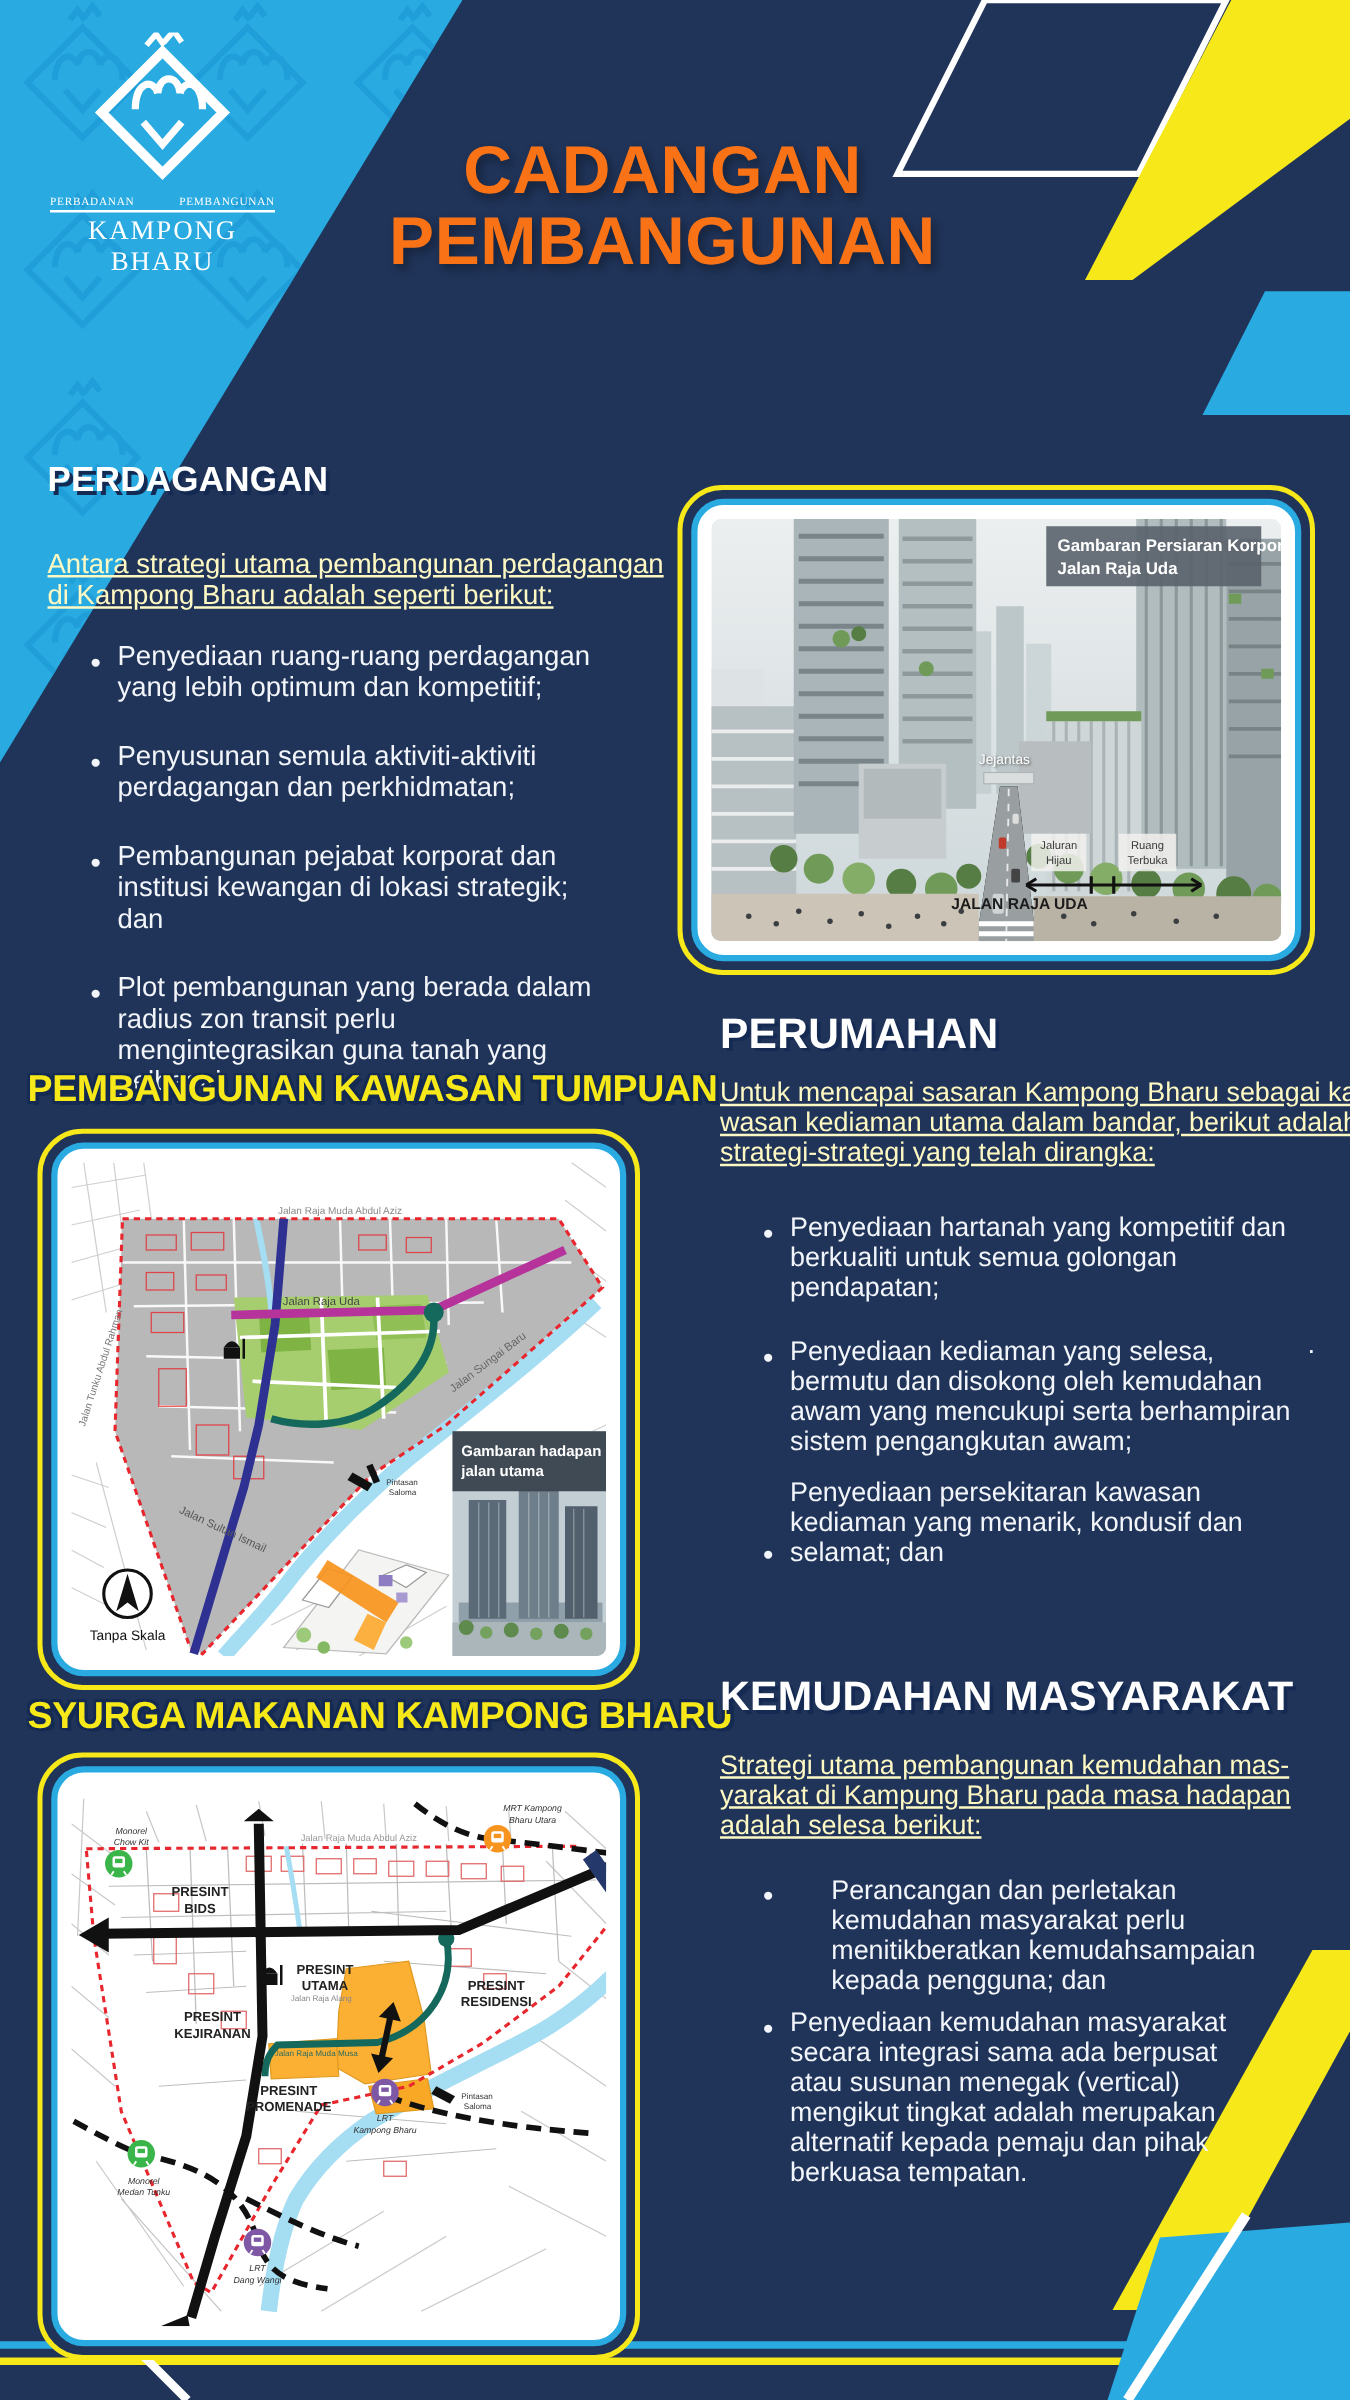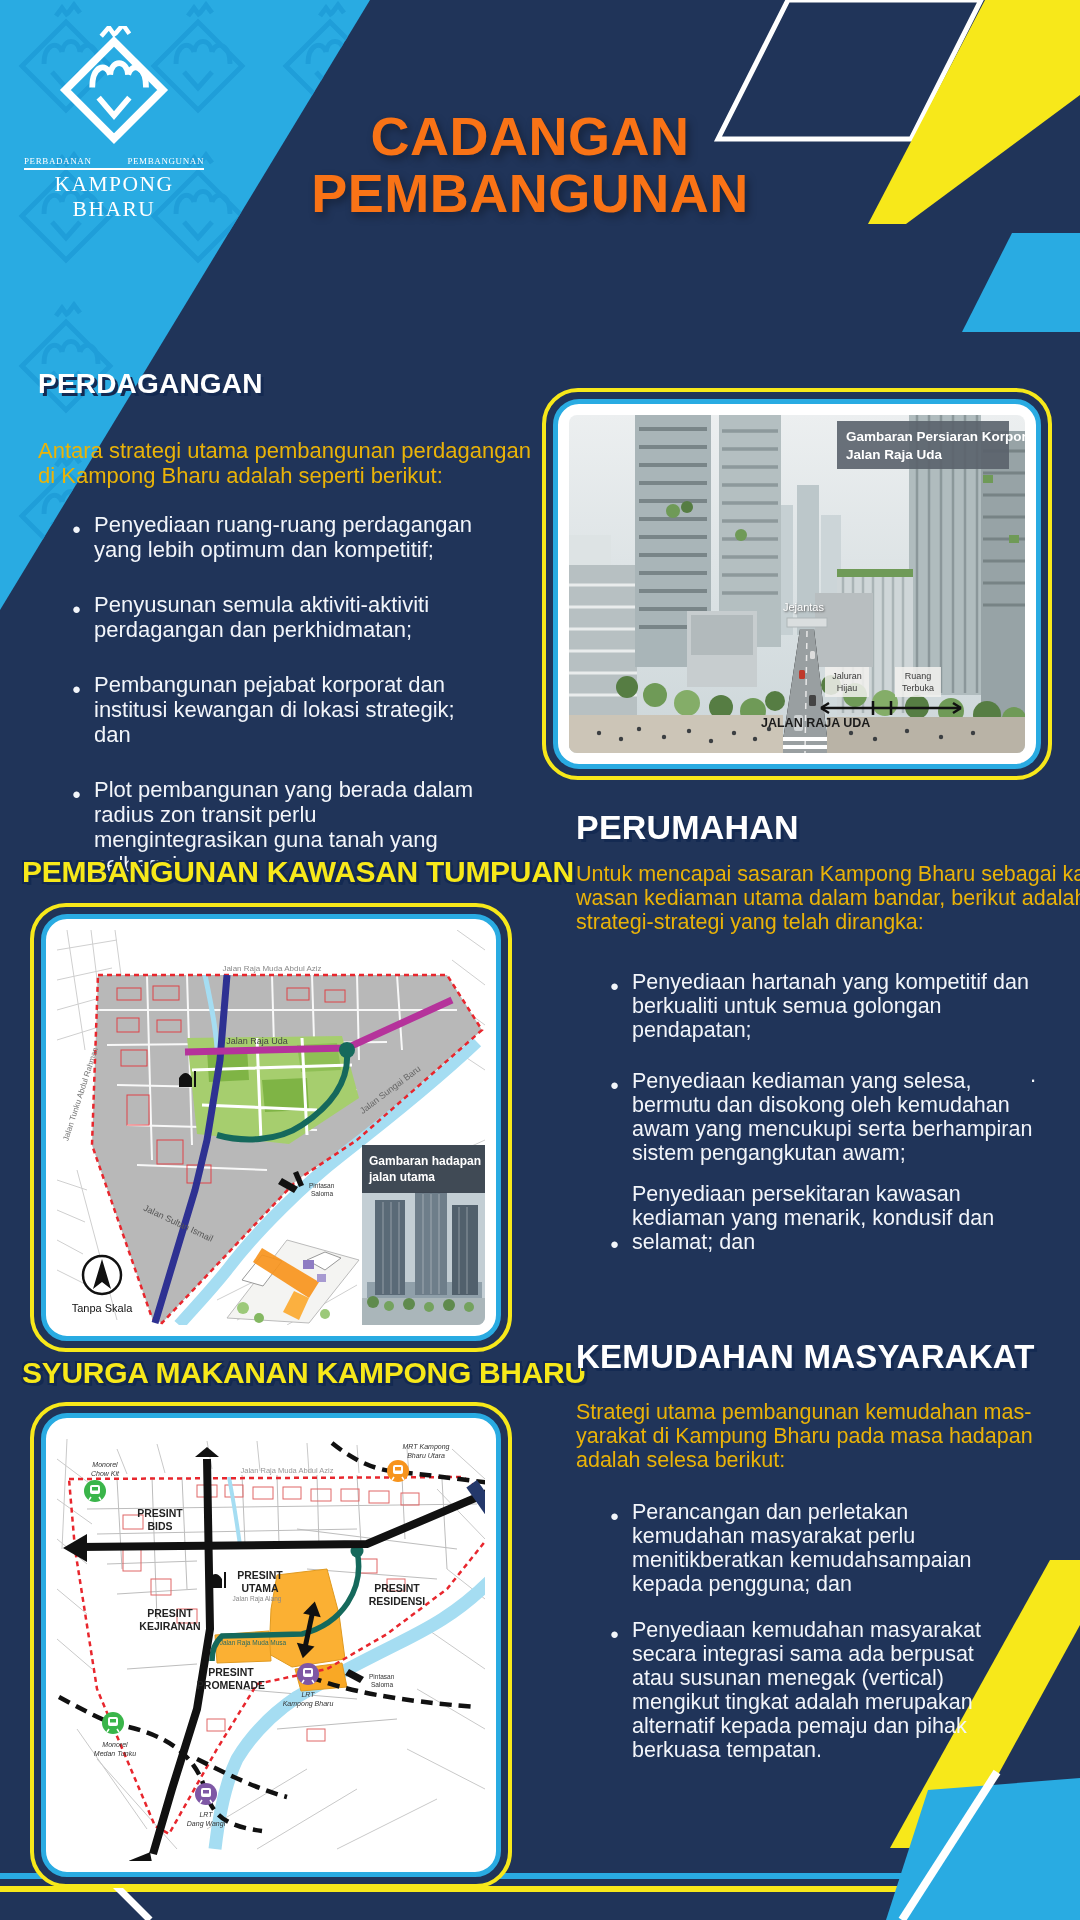--- a/index.html
+++ b/index.html
@@ -1,35 +1,35 @@
 <!DOCTYPE html>
 <html><head>
 <meta charset="utf-8">
 <style>
   html,body{margin:0;padding:0;background:#0e1a33;}
   .poster{position:relative;width:1080px;height:1920px;background:#203459;overflow:hidden;
     font-family:"Liberation Sans",sans-serif;color:#fff;}
-  .abs{position:absolute;}
+  .abs{position:absolute;margin-left:16px;}
   
   .header-tri{position:absolute;left:0;top:0;width:660px;height:660px;
     clip-path:polygon(0 0,370px 0,0 610px);}
   .logo-wrap{position:absolute;left:24px;top:26px;width:180px;text-align:center;}
   .logo-mark{width:128px;height:128px;margin:0 auto;display:block;}
   .logo-orgrow{display:flex;justify-content:space-between;font-family:"Liberation Serif",serif;
     font-size:9px;letter-spacing:.6px;color:#fff;margin-top:2px;border-bottom:2px solid #fff;padding-bottom:2px;}
   .logo-name{font-family:"Liberation Serif",serif;font-size:21.5px;letter-spacing:1.5px;color:#fff;margin-top:2px;}
   .title{position:absolute;left:250px;top:108px;width:560px;text-align:center;
     font-size:54px;font-weight:800;line-height:57px;letter-spacing:.5px;color:#f97316;
     text-shadow:3px 4px 8px rgba(0,0,0,.35);}
   
   .h-white{position:absolute;font-weight:800;color:#fff;text-shadow:3px 3px 0 #142a52;letter-spacing:.2px;}
   .h-yellow{position:absolute;font-weight:800;color:#f7e81a;letter-spacing:-.3px;
     text-shadow:2px 2px 0 #142a52,-2px -2px 0 #142a52,2px -2px 0 #142a52,-2px 2px 0 #142a52,3px 3px 0 #142a52;}
   
-  .intro{position:absolute;color:#eab308;}
+  .intro{position:absolute;color:#fef9c3;text-decoration:underline;}
   .intro div{white-space:nowrap;}
   .blist{position:absolute;list-style:none;margin:0;padding:0;color:#f2f5fa;}
   .blist li{display:flex;margin:0 0 30px 0;}
   .blist li .dot{flex:0 0 22px;}
   .blist li .dot::before{content:'●';font-size:15px;position:relative;top:2px;}
   
   .frame{position:absolute;border:4px solid #f7e81a;border-radius:36px;background:#203459;
     padding:7px;box-sizing:border-box;z-index:3;}
   .frame-inner{width:100%;height:100%;border:5px solid #29abe2;border-radius:26px;background:#fff;
     padding:11px;box-sizing:border-box;}
@@ -601,21 +601,21 @@
     </div>
   </div>
 
   <div class="h-white z2" style="left:576px;top:1338px;font-size:33px;">KEMUDAHAN MASYARAKAT</div>
   <div class="intro z2" style="left:576px;top:1400px;font-size:21.5px;line-height:24px;">
     <div>Strategi utama pembangunan kemudahan mas-</div>
     <div>yarakat di Kampung Bharu pada masa hadapan</div>
     <div>adalah selesa berikut:</div>
   </div>
   <ul class="blist z2" style="left:610px;top:1500px;width:400px;font-size:21.5px;line-height:24px;">
-    <li style="margin-bottom:22px;">
+    <li style="margin-bottom:10px;gap:33px;">
         <span class="dot"></span>
         <span>Perancangan dan perletakan kemudahan masyarakat perlu menitikberatkan kemudahsampaian kepada pengguna; dan</span>
       </li>
     <li style="margin-bottom:27px;">
         <span class="dot"></span>
         <span>Penyediaan kemudahan masyarakat secara integrasi sama ada berpusat atau susunan  menegak (vertical) mengikut tingkat adalah merupakan alternatif kepada pemaju dan pihak berkuasa tempatan.</span>
       </li>
   </ul>
 
 </div>

